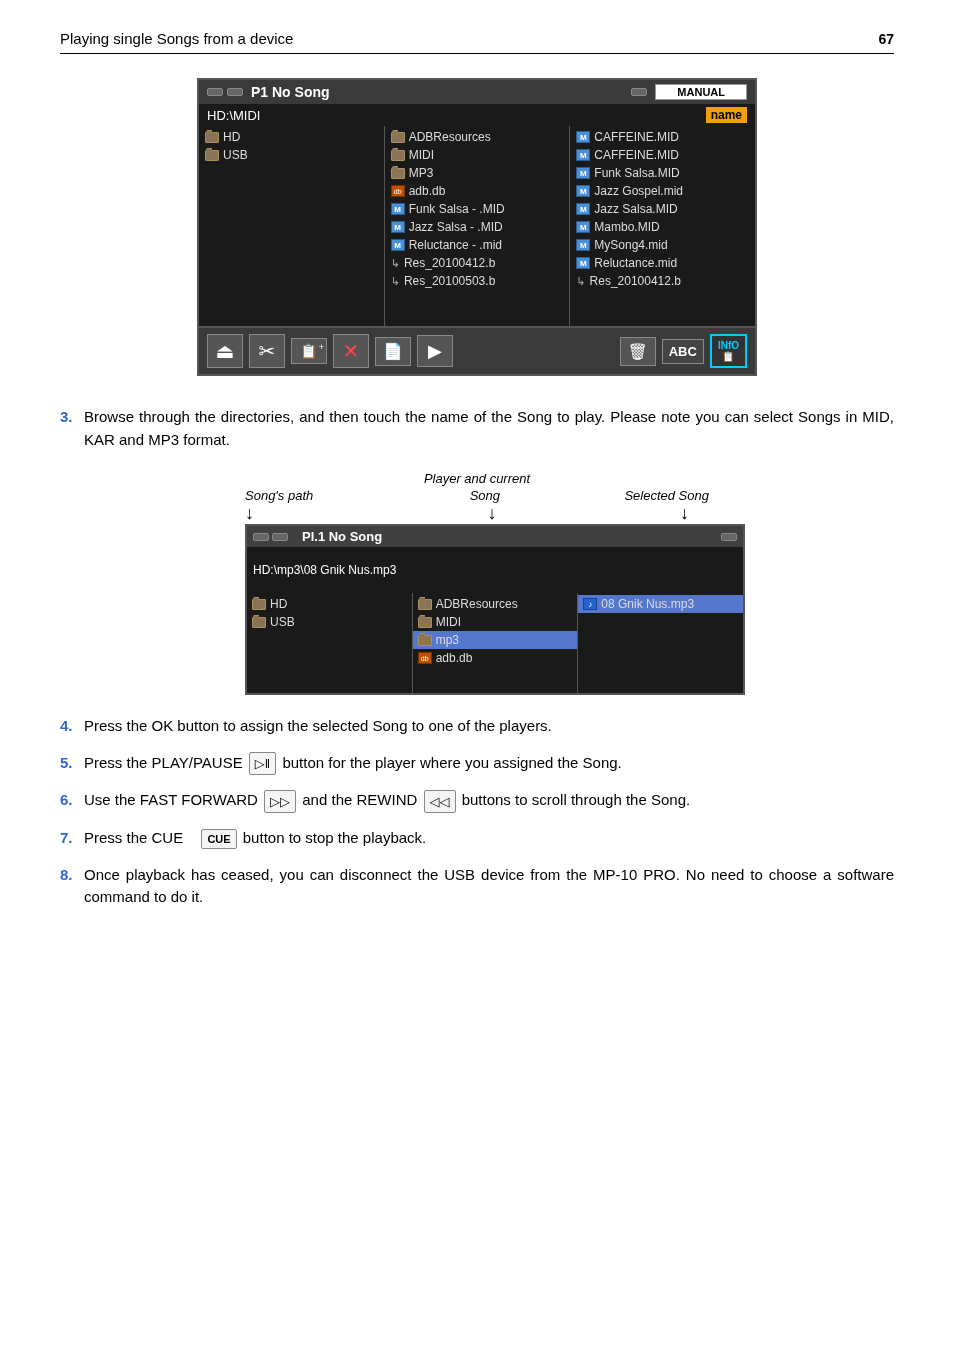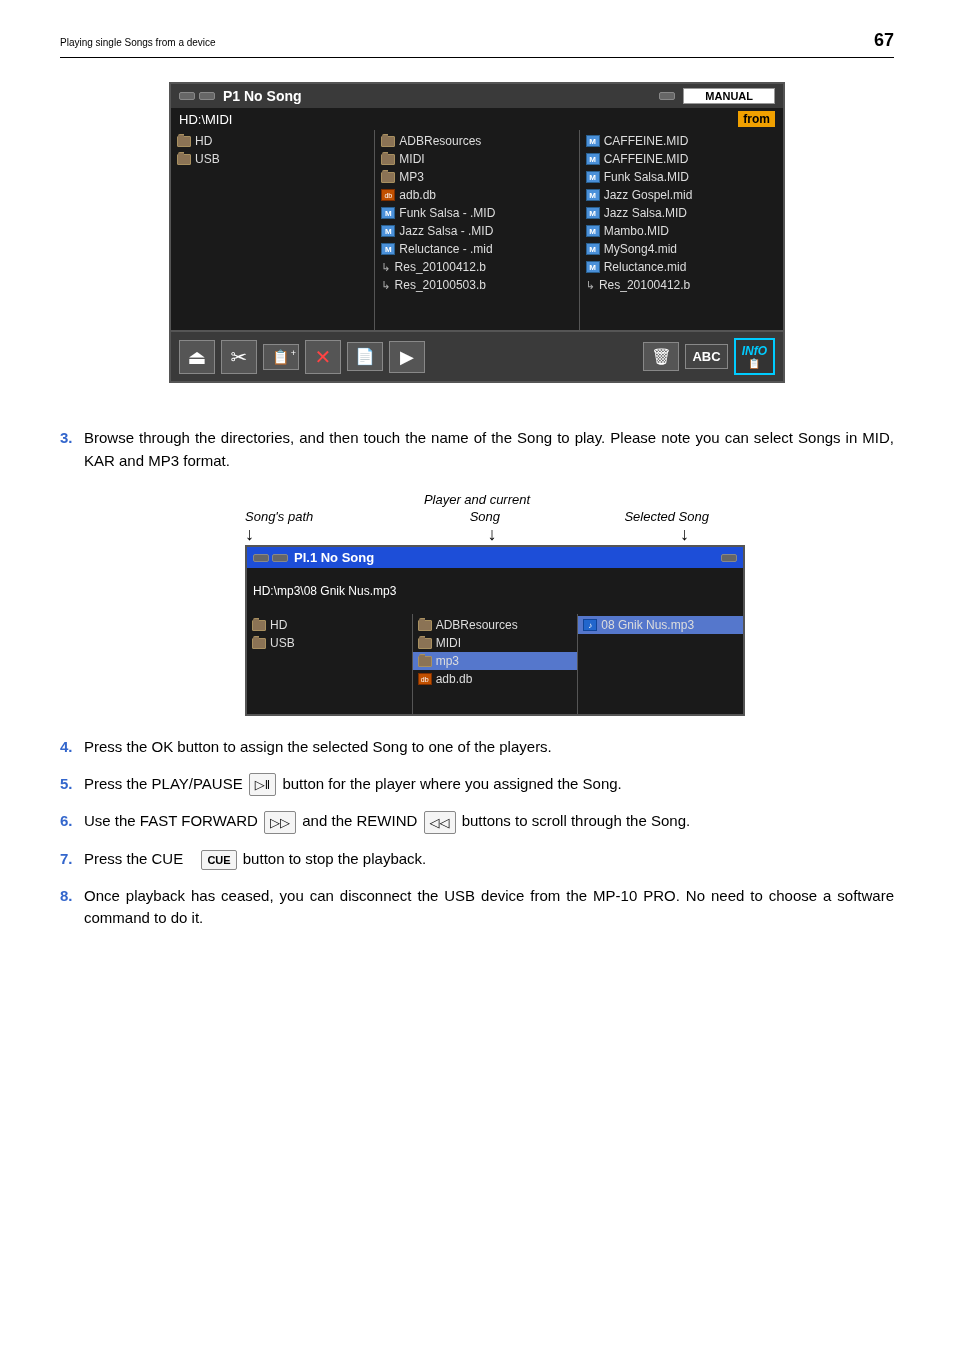--- a/index.html
+++ b/index.html
@@ -16,36 +16,36 @@
     
     .page-header {
       display: flex;
       justify-content: space-between;
       align-items: baseline;
       border-bottom: 1px solid #000;
       padding-bottom: 6px;
       margin-bottom: 24px;
     }
     .page-header-title {
-      font-size: 10px;
+      font-size: 15px;
       color: #000;
       text-align: center;
     }
     .page-header-number {
-      font-size: 18px;
+      font-size: 14px;
       font-weight: bold;
     }
 
     
     .device-panel {
       border: 2px solid #555;
       background: #15803d;
       color: #fff;
-      width: 616px;
-      margin: 0 auto 44px auto;
+      width: 560px;
+      margin: 0 auto 30px auto;
       font-size: 13px;
     }
 
     .device-top-bar {
       display: flex;
       align-items: center;
       background: #3a3a3a;
       padding: 4px 8px;
       gap: 8px;
     }
@@ -236,23 +236,23 @@
       border: 2px solid #555;
       background: #2a2a2a;
       color: #fff;
       width: 500px;
       margin: 0 auto;
       font-size: 12px;
     }
     .mini-top-bar {
       display: flex;
       align-items: center;
-      background: #1d4ed8;
+      background: #404040;
       padding: 3px 6px;
-      gap: 6px;
+      gap: 14px;
     }
     .mini-top-bar .title { font-weight: bold; color: #fff; flex:1; font-size: 13px; }
     .mini-path-bar {
       background: #1a1a1a;
       padding: 16px 6px;
       font-size: 12px;
       color: #fff;
     }
     .mini-file-area {
       display: flex;
@@ -307,21 +307,21 @@
     </div>
     <span class="title">P1 No Song</span>
     <div class="dots">
       <div class="dot"></div>
     </div>
     <span class="manual-badge">MANUAL</span>
   </div>
 
   <div class="device-path-bar">
     <span class="path-text">HD:\MIDI</span>
-    <span class="name-badge">from</span>
+    <span class="name-badge">name</span>
   </div>
 
   <div class="device-file-area">
 
     <div class="file-col">
       <div class="file-item">
         <span class="icon-folder"></span>
         <span>HD</span>
       </div>
       <div class="file-item">
@@ -425,21 +425,21 @@
     <button class="tb-btn" style="font-size:16px;">📄</button>
 
     <button class="tb-btn" style="font-size:18px;">▶</button>
     <span class="tb-spacer"></span>
 
     <button class="tb-btn" style="font-size:16px;">🗑</button>
 
     <button class="tb-btn abc-btn">ABC</button>
 
     <button class="tb-btn info-btn">
-      <span style="font-size:12px;color:#00ccff;font-style:italic;">INfO</span>
+      <span style="font-size:10px;color:#00ccff;">INfO</span>
       <span style="font-size:10px;">📋</span>
     </button>
   </div>
 </div>
 
 <ul class="numbered-list">
   <li>
     <span class="list-num" style="color:#3366cc;">3.</span>
     <span class="list-content">Browse through the directories, and then touch the name of the Song to play. Please note you can select Songs in MID, KAR and MP3 format.</span>
   </li>

